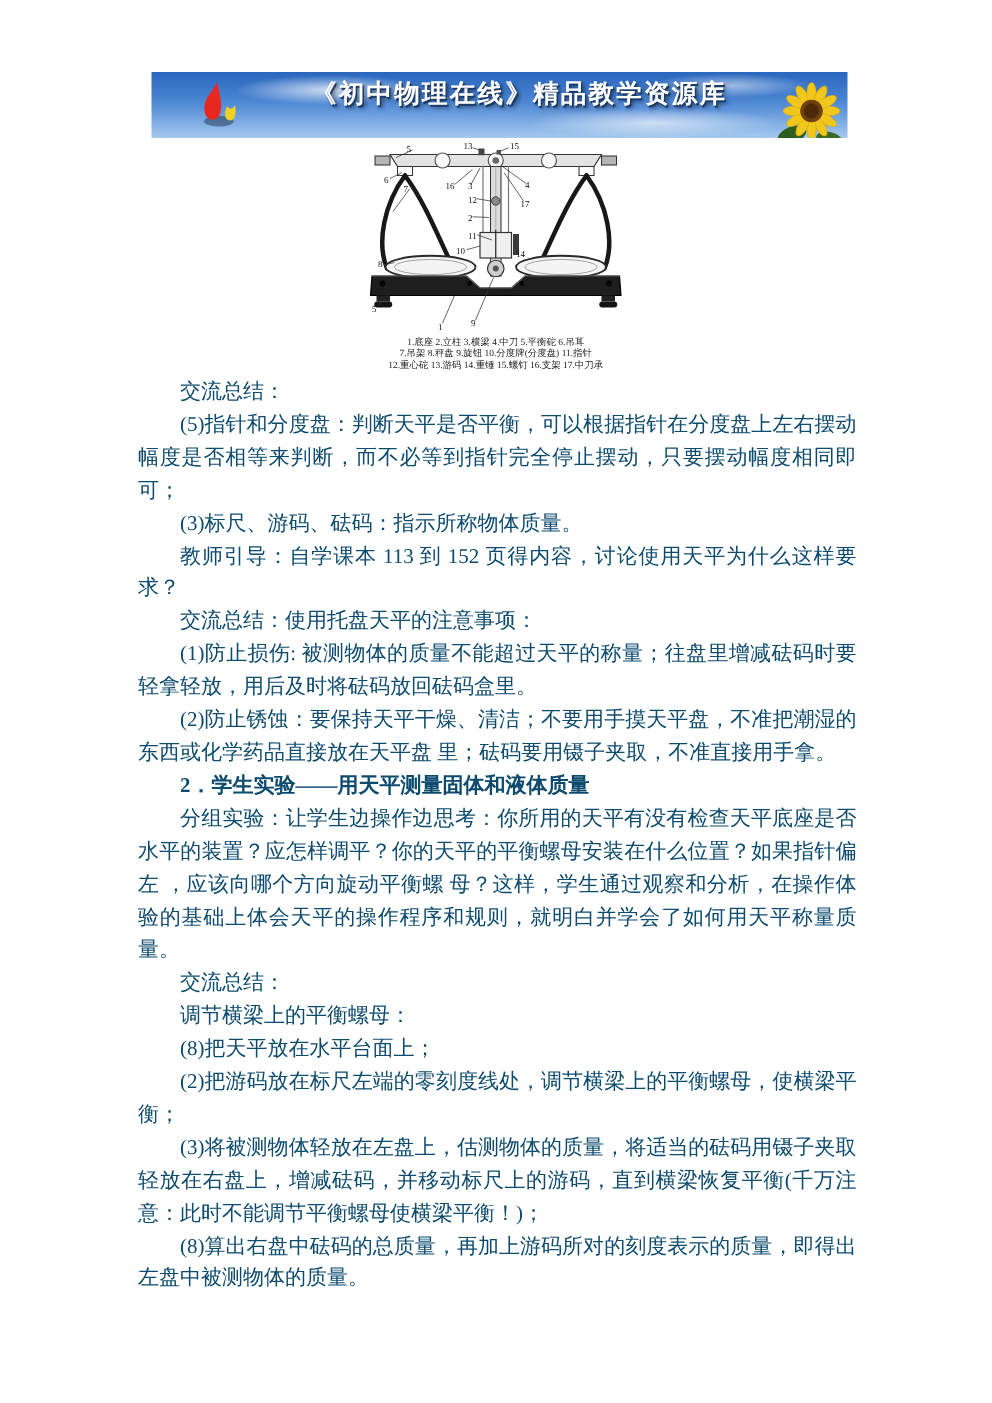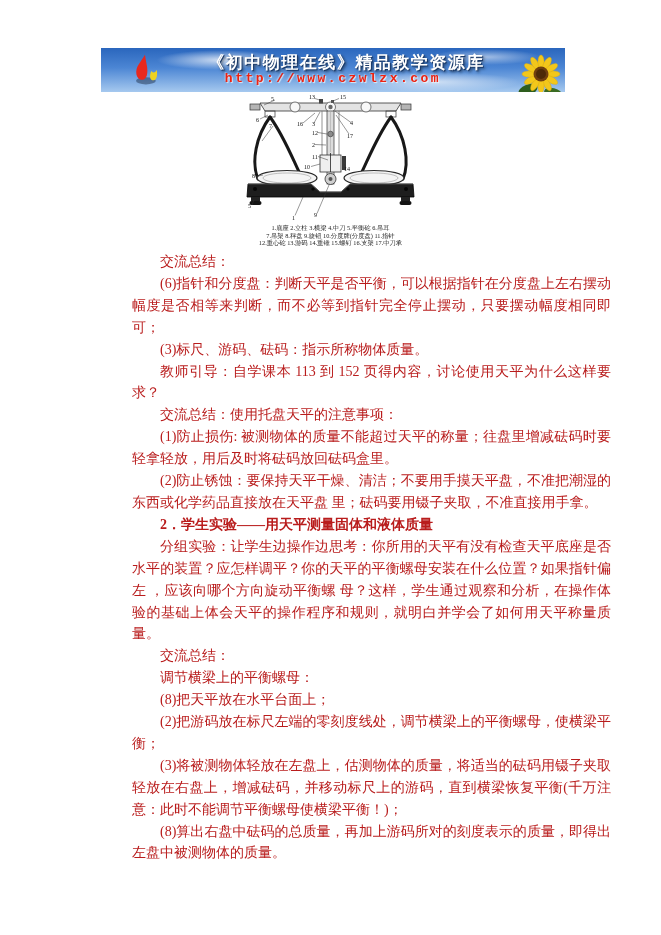--- a/index.html
+++ b/index.html
@@ -23,42 +23,41 @@
           font-family:"Liberation Mono","DejaVu Sans Mono",monospace;
           text-shadow:1px 1px 1px rgba(255,255,255,.75),-1px -1px 1px rgba(255,255,255,.4);}
   .sunflower{position:absolute;right:0px;bottom:-6px;width:48px;height:48px;}
 
   
   .figure{position:absolute;left:243px;top:94px;width:175px;}
   .figure svg{display:block;}
 
   
   .doc{position:absolute;left:92px;top:251px;width:479px;
-       font-size:14px;line-height:21.9px;color:#b91c1c;text-align:justify;margin-left:40px;}
+       font-size:14px;line-height:21.9px;color:#0c4a6e;text-align:justify;}
   .doc p{margin:0;text-indent:2em;}
   .doc p.bold{font-weight:bold;}
   .mvar{font-style:italic;font-family:"Liberation Serif",serif;}
   sub{font-size:9px;}
 </style>
 </head>
 <body>
 
 <div>
 
   <div class="banner">
     <div class="cloud c1"></div>
     <div class="cloud c2"></div>
     <div class="cloud c3"></div>
     <svg class="banner-logo" viewBox="0 0 40 40">
       <ellipse cx="21" cy="32" rx="11" ry="4" fill="rgba(10,20,40,0.40)"></ellipse>
       <path d="M20,3 C15,12 9,16 10.5,25 C12,32.5 20,33 22,26 C24,19 21,12 20,3 Z" fill="#e8281e"></path>
       <path d="M27,21 C24.5,27 25.5,31.5 29.5,31.5 C33.5,31 34,25 33,20 C31,23.5 29,23.5 27,21 Z" fill="#f0d21f"></path>
     </svg>
     <div class="banner-title">《初中物理在线》精品教学资源库</div>
-    <div class="banner-url">http://www.czwlzx.com</div>
     <svg class="sunflower" viewBox="0 0 48 48">
       <ellipse cx="11" cy="40" rx="10" ry="5.5" fill="#2e5e1e" transform="rotate(-22 11 40)"></ellipse>
       <ellipse cx="36" cy="43" rx="9" ry="5" fill="#3a6b22" transform="rotate(14 36 43)"></ellipse>
       <g fill="#f2c71b" stroke="#d8a90f" stroke-width="0.4">
         <g transform="rotate(0 24 24)">
             <ellipse cx="36" cy="24" rx="7" ry="3.1"></ellipse>
           </g>
         <g transform="rotate(30 24 24)">
             <ellipse cx="36" cy="24" rx="7" ry="3.1"></ellipse>
           </g>
@@ -192,21 +191,21 @@
       <g font-size="6.3" fill="#222" text-anchor="middle" font-family="Liberation Serif, serif">
         <text x="87.5" y="136">1.底座 2.立柱 3.横梁 4.中刀 5.平衡砣 6.吊耳</text>
         <text x="87.5" y="143.5">7.吊架 8.秤盘 9.旋钮 10.分度牌(分度盘) 11.指针</text>
         <text x="87.5" y="151">12.重心砣 13.游码 14.重锤 15.螺钉 16.支架 17.中刀承</text>
       </g>
     </svg>
   </div>
 
   <div class="doc">
     <p>交流总结：</p>
-    <p>(6)指针和分度盘：判断天平是否平衡，可以根据指针在分度盘上左右摆动幅度是否相等来判断，而不必等到指针完全停止摆动，只要摆动幅度相同即可；</p>
+    <p>(5)指针和分度盘：判断天平是否平衡，可以根据指针在分度盘上左右摆动幅度是否相等来判断，而不必等到指针完全停止摆动，只要摆动幅度相同即可；</p>
     <p>(3)标尺、游码、砝码：指示所称物体质量。</p>
     <p>教师引导：自学课本 113 到 152 页得内容，讨论使用天平为什么这样要求？</p>
     <p>交流总结：使用托盘天平的注意事项：</p>
     <p>(1)防止损伤: 被测物体的质量不能超过天平的称量；往盘里增减砝码时要轻拿轻放，用后及时将砝码放回砝码盒里。</p>
     <p>(2)防止锈蚀：要保持天平干燥、清洁；不要用手摸天平盘，不准把潮湿的东西或化学药品直接放在天平盘 里；砝码要用镊子夹取，不准直接用手拿。</p>
     <p class="bold">2．学生实验——用天平测量固体和液体质量</p>
     <p>分组实验：让学生边操作边思考：你所用的天平有没有检查天平底座是否水平的装置？应怎样调平？你的天平的平衡螺母安装在什么位置？如果指针偏左 ，应该向哪个方向旋动平衡螺 母？这样，学生通过观察和分析，在操作体验的基础上体会天平的操作程序和规则，就明白并学会了如何用天平称量质量。</p>
     <p>交流总结：</p>
     <p>调节横梁上的平衡螺母：</p>
     <p>(8)把天平放在水平台面上；</p>

